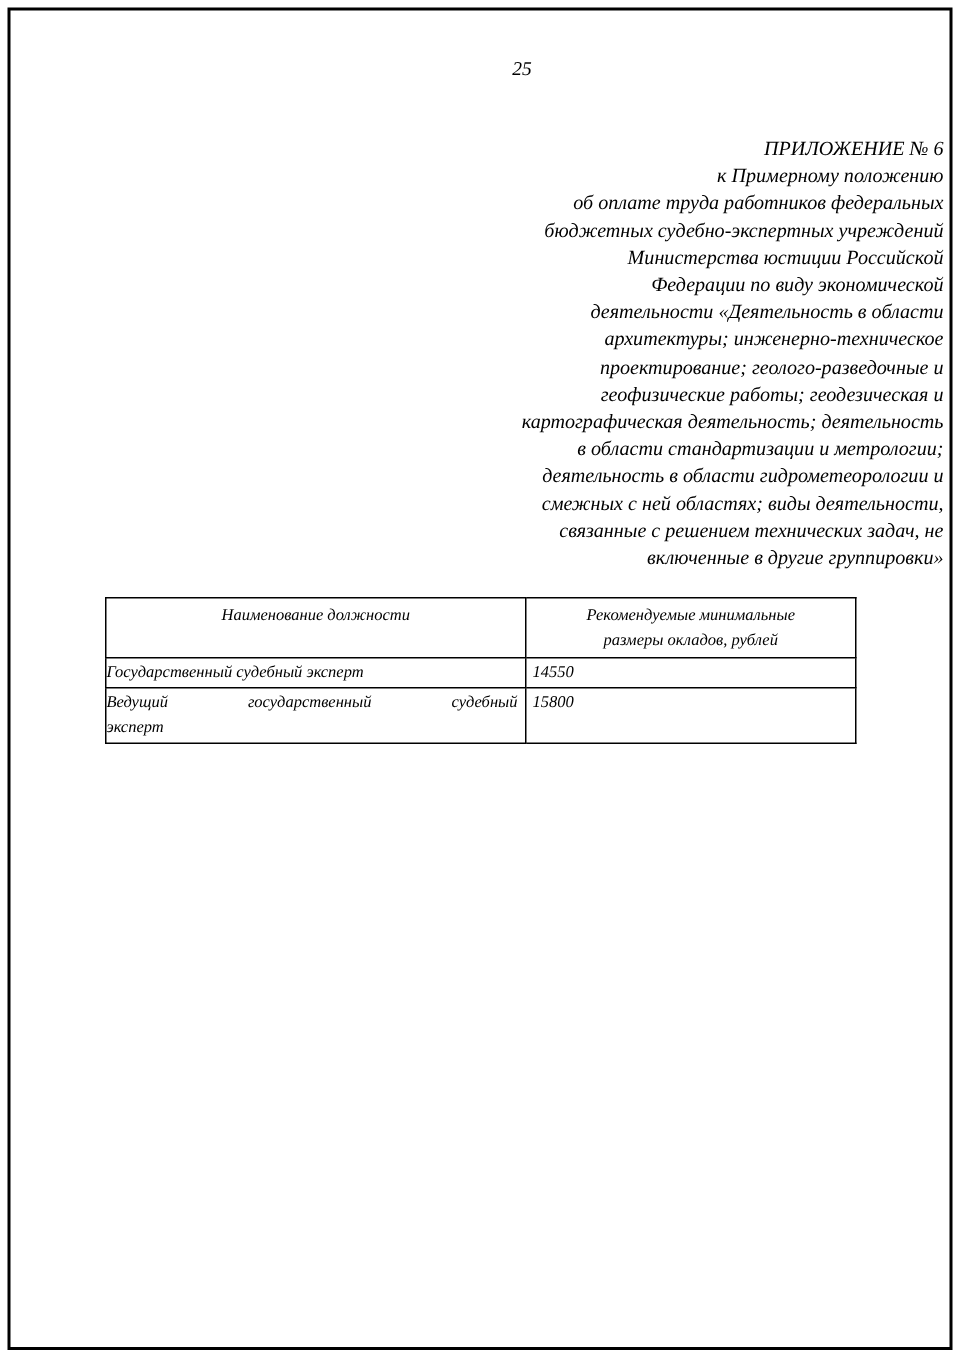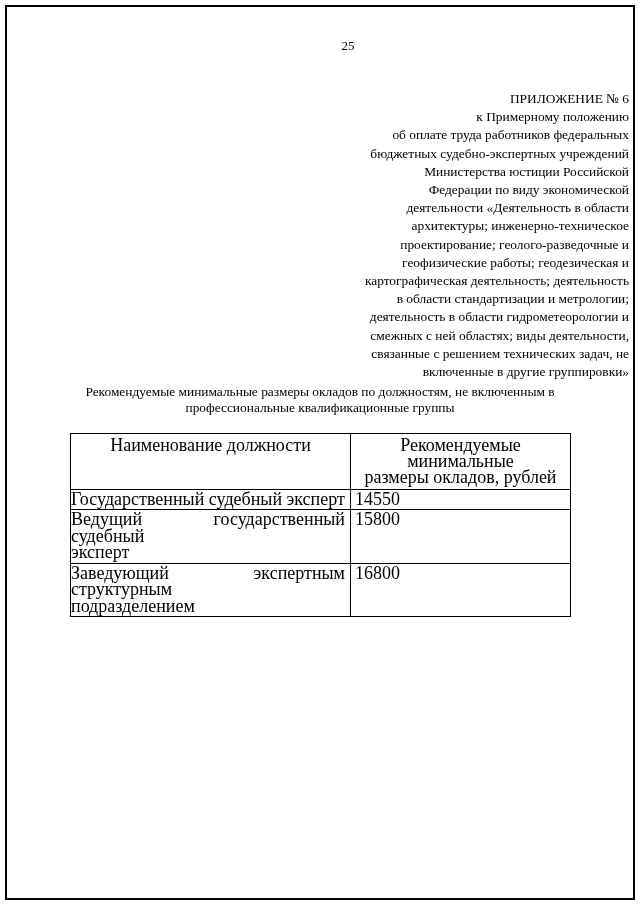--- a/index.html
+++ b/index.html
@@ -1,15 +1,15 @@
 <!DOCTYPE html>
 <html><head>
 <meta charset="utf-8">
 <style>
-  * { margin: 0; padding: 0; box-sizing: border-box; }
+  * { margin: 0; padding: 0; box-sizing: border-box; font-style: italic; }
   html, body {
     width: 640px; height: 905px;
     background: #ffffff;
     font-family: "Liberation Serif", "DejaVu Serif", serif;
     color: #000;
     overflow: hidden;
   }
   .page {
     position: absolute;
     top: 5px; left: 5px; right: 5px; bottom: 5px;
@@ -42,21 +42,21 @@
   table.salary-table {
     margin: 17px 0 0 63px;
     width: 500px;
     border-collapse: collapse;
     table-layout: fixed;
   }
   table.salary-table th,
   table.salary-table td {
     border: 1px solid #000;
     vertical-align: top;
-    font-size: 18px;
+    font-size: 11px;
     font-weight: normal;
   }
   th.col-name  { width: 280px; }
   th.col-value { width: 220px; }
   table.salary-table th {
     text-align: center;
     padding: 3px 4px;
     line-height: 16.3px;
     white-space: pre-line;
   }
@@ -92,42 +92,35 @@
 архитектуры; инженерно-техническое
 проектирование; геолого-разведочные и
 геофизические работы; геодезическая и
 картографическая деятельность; деятельность
 в области стандартизации и метрологии;
 деятельность в области гидрометеорологии и
 смежных с ней областях; виды деятельности,
 связанные с решением технических задач, не
 включенные в другие группировки»</div>
 
-  <div class="subtitle">Рекомендуемые минимальные размеры окладов по должностям, не включенным в
-профессиональные квалификационные группы</div>
 
   <table class="salary-table">
     <thead>
       <tr>
         <th class="col-name">Наименование должности</th>
         <th class="col-value">Рекомендуемые минимальные
 размеры окладов, рублей</th>
       </tr>
     </thead>
     <tbody>
       <tr>
         <td class="name-cell single">Государственный судебный эксперт</td>
         <td class="value-cell">14550</td>
       </tr>
       <tr>
         <td class="name-cell">Ведущий государственный судебный
 эксперт</td>
         <td class="value-cell">15800</td>
       </tr>
-      <tr>
-        <td class="name-cell">Заведующий экспертным структурным
-подразделением</td>
-        <td class="value-cell">16800</td>
-      </tr>
     </tbody>
   </table>
 
 </div>
 
 </body></html>

